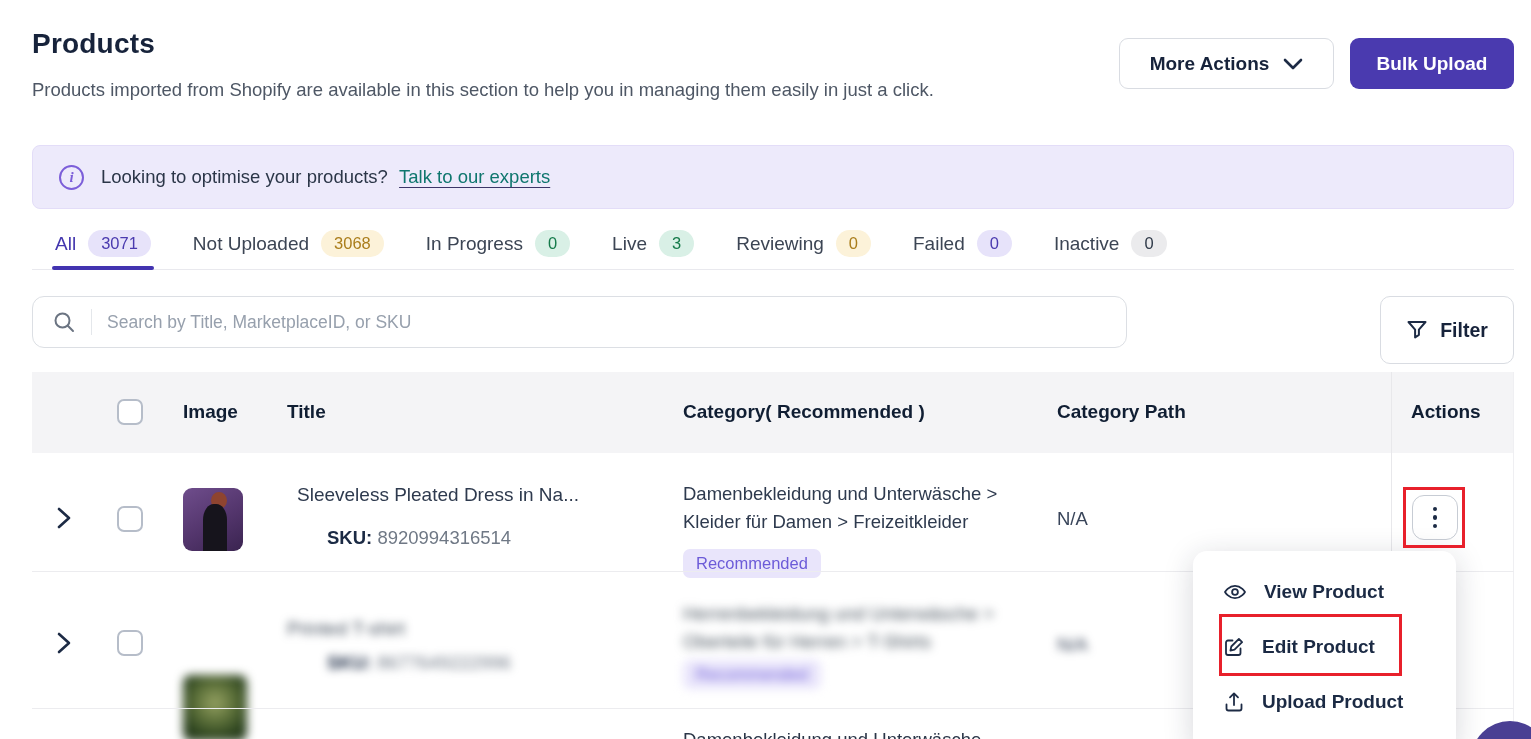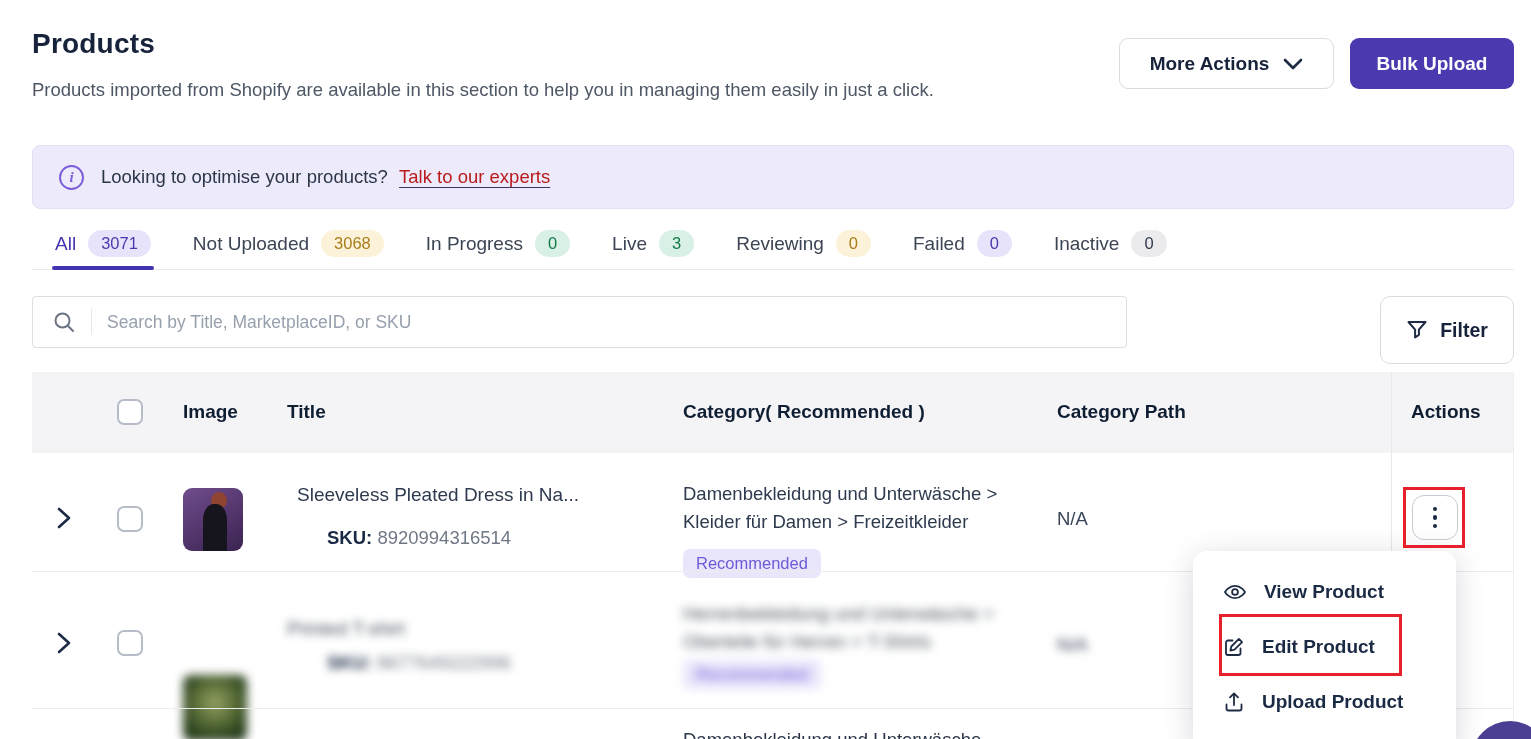--- a/index.html
+++ b/index.html
@@ -20,39 +20,39 @@
   .btn-bulk { left:1350px; top:38px; width:164px; height:51px; border-radius:9px;
               background:#4a3aaf; color:#fff; font-size:19px; font-weight:700; }
 
   
   .banner { left:32px; top:145px; width:1482px; height:64px; background:#edeafb;
             border:1px solid #e3ddf8; border-radius:8px; display:flex; align-items:center;
             padding:0 26px; gap:17px; font-size:18.5px; color:#2b3648; }
   .info-icon { width:25px; height:25px; border:2px solid #7c5ed9; border-radius:50%;
                color:#7c5ed9; font-size:15px; font-weight:700; display:flex;
                align-items:center; justify-content:center; font-family:"Liberation Serif", serif; font-style:italic; }
-  .banner a { color:#b91c1c; text-decoration:underline; text-underline-offset:4px; text-decoration-color:#3b3567; }
+  .banner a { color:#0f766e; text-decoration:underline; text-underline-offset:4px; text-decoration-color:#3b3567; }
 
   
   .tabs { left:32px; top:218px; width:1482px; height:52px; border-bottom:1px solid #e9e9ee;
           display:flex; align-items:center; gap:42px; padding-left:23px; }
   .tab { position:relative; height:100%; display:flex; align-items:center; gap:12px;
          font-size:19px; color:#3c4554; cursor:pointer; white-space:nowrap; }
   .tab.active { color:#4336ae; }
   .tab.active::after { content:""; position:absolute; left:-3px; right:-3px; bottom:-1px;
          height:4px; background:#4233b0; border-radius:3px; }
   .pill { font-size:16.5px; padding:5px 13px; border-radius:14px; line-height:1; }
   .pill-purple { background:#e7e3fa; color:#4a3aaf; }
   .pill-amber  { background:#fcf2d9; color:#aa7d1b; }
   .pill-green  { background:#d9f0e6; color:#157a4a; }
   .pill-grey   { background:#ebebed; color:#2f3a49; }
 
   
   .search-box { left:32px; top:296px; width:1095px; height:52px; border:1px solid #dcdfe4;
-                border-radius:4px; display:flex; align-items:center; padding:0 19px; gap:15px; background:#fff; }
+                border-radius:12px; display:flex; align-items:center; padding:0 19px; gap:15px; background:#fff; }
   .search-divider { width:1px; height:26px; background:#e4e7eb; }
   .search-input { flex:1; border:none; outline:none; font-size:17.5px; color:#3c4554;
                   font-family:"Liberation Sans", sans-serif; background:transparent; }
   .search-input::placeholder { color:#97a0ad; }
   .btn-grid { left:1139px; top:296px; width:228px; height:52px; border-radius:10px; font-size:19.5px; gap:14px; }
   .btn-filter { left:1380px; top:296px; width:134px; height:68px; border-radius:10px; font-size:19.5px; gap:12px; }
 
   
   .thead { left:32px; top:372px; width:1482px; height:81px; background:#f4f4f6; }
   .th { position:absolute; top:29px; font-size:19px; font-weight:700; color:#101e33; }

